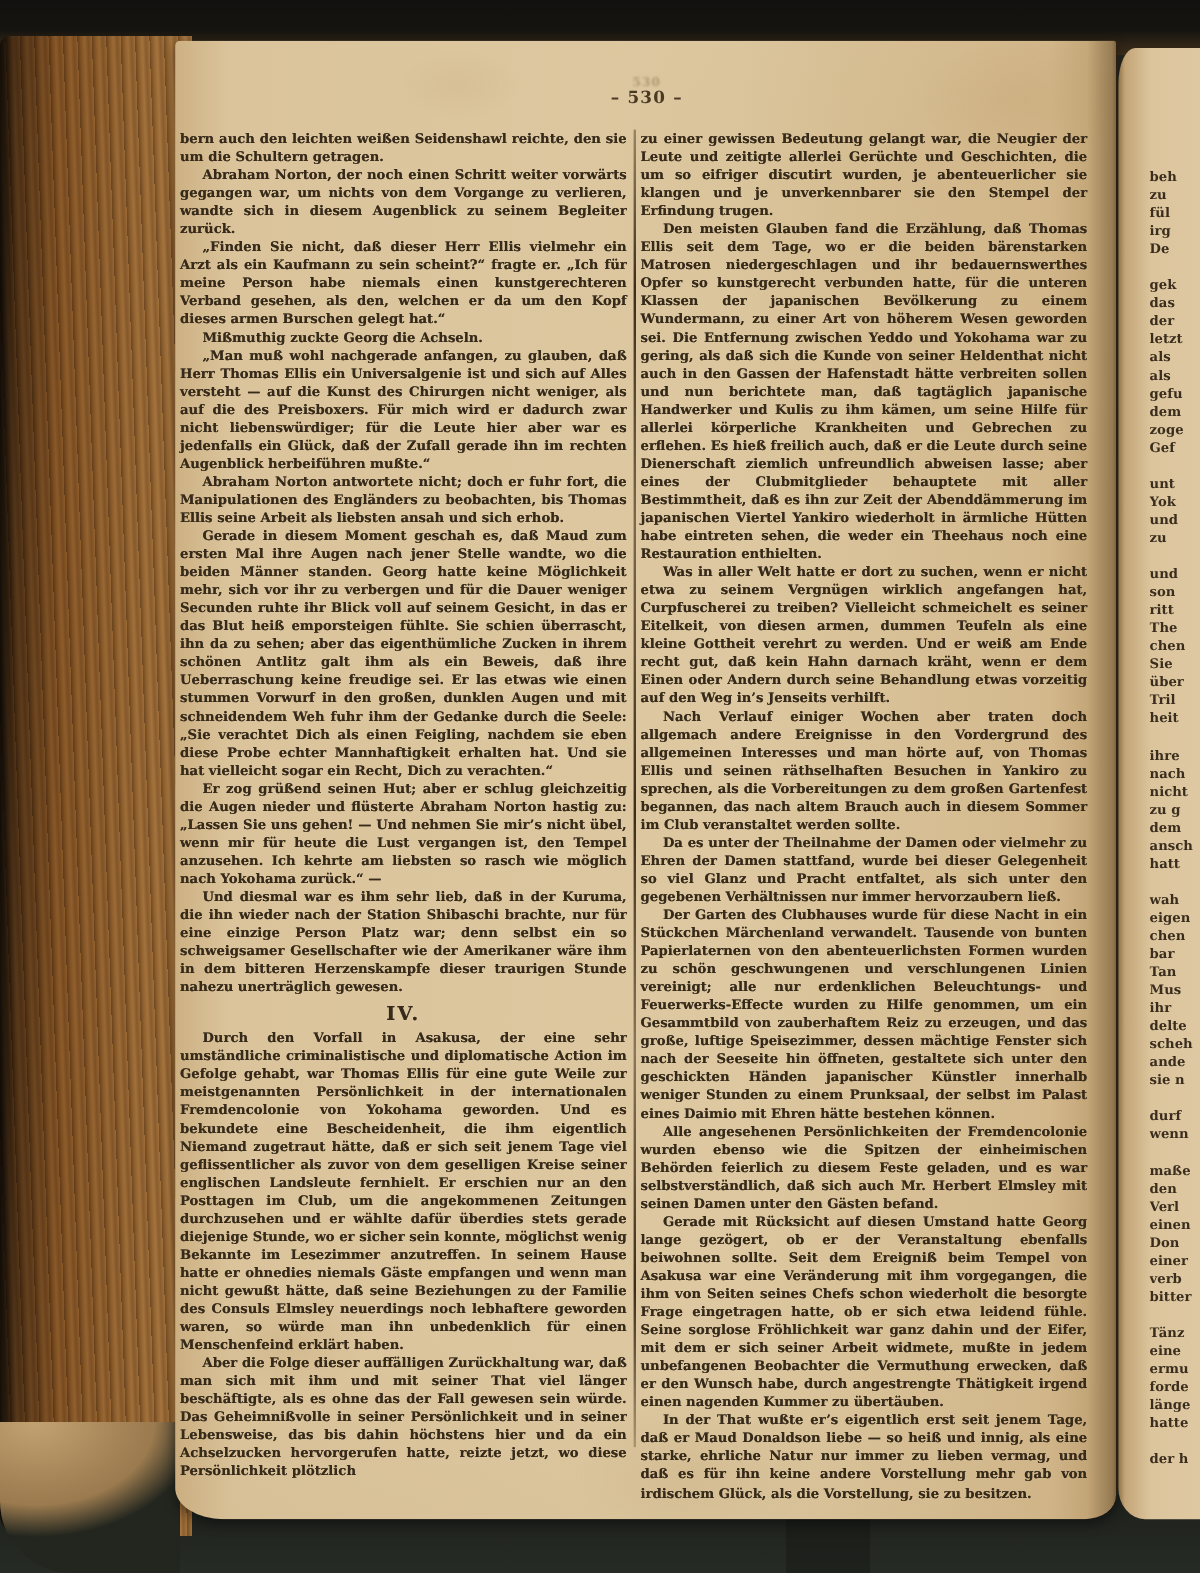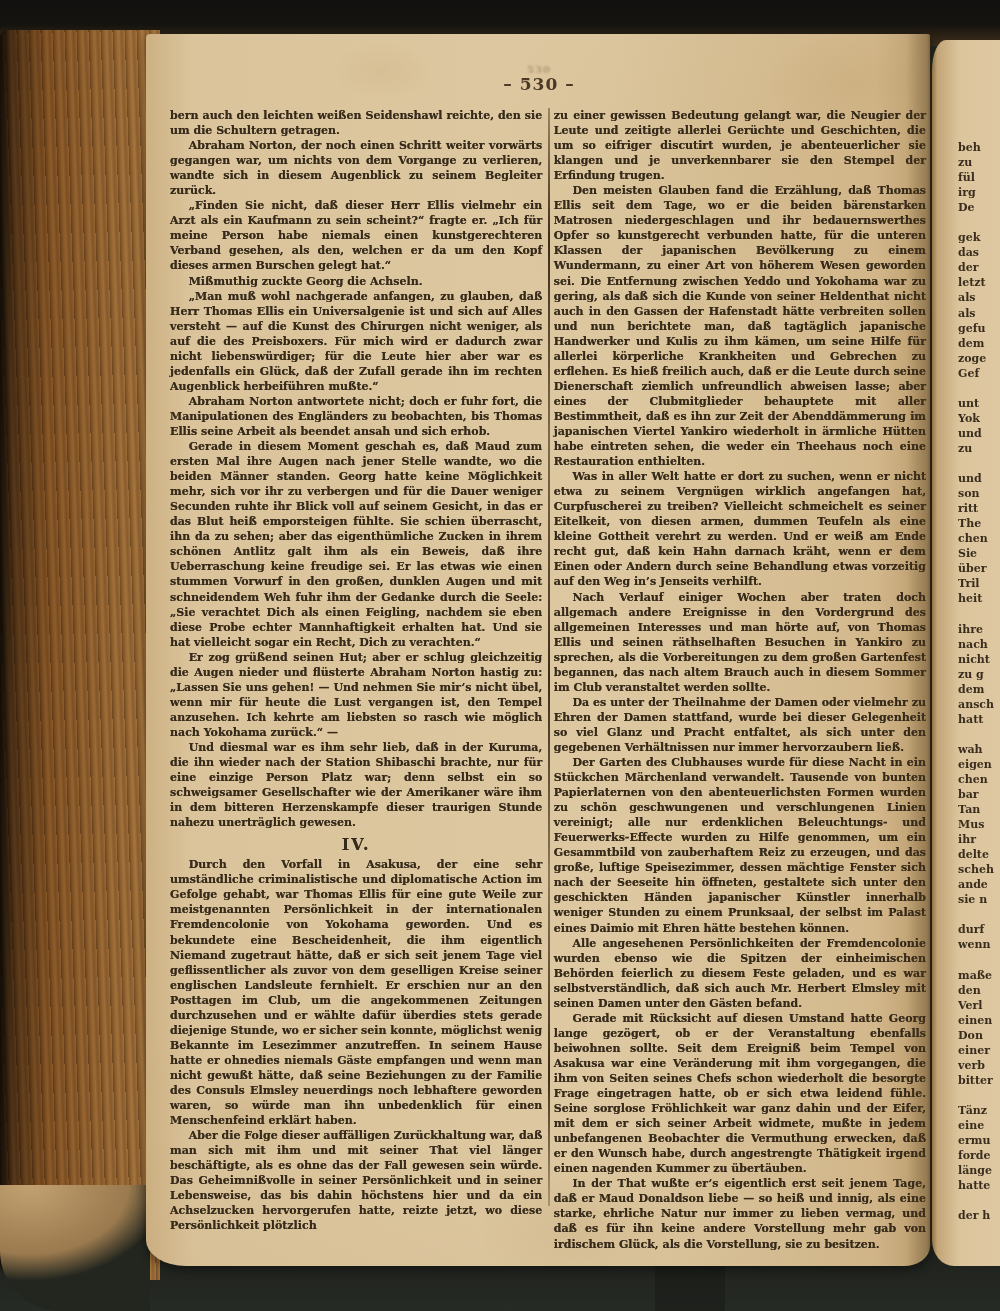--- a/index.html
+++ b/index.html
@@ -60,29 +60,29 @@
     padding-left:24px;
   }
   .next-page .fragments{
     position:absolute;left:26px;top:100px;width:44px;
     font-weight:700;font-size:11px;line-height:15.05px;color:#3a2d1d;
     white-space:nowrap;overflow:hidden;
   }
   
   .page-number-row{
     position:absolute;left:14px;top:40px;width:758px;text-align:center;
-    color:#4a3a24;font-weight:700;font-size:17px;letter-spacing:1px;
+    color:#4a3a24;font-weight:700;font-size:14px;letter-spacing:1px;
   }
   .page-number-ghost{
     position:absolute;left:14px;top:30px;width:758px;text-align:center;
     color:#8a744f;font-weight:700;font-size:10px;letter-spacing:1px;
     filter:blur(1px);opacity:.55;
   }
   .columns{
-    position:absolute;left:24px;top:74px;width:756px;height:1110px;
+    position:absolute;left:4px;top:74px;width:756px;height:1110px;
     display:flex;
   }
   .col{
     width:373px;
     font-weight:700;font-size:11px;line-height:15.05px;
     color:#362a1a;text-align:justify;
     text-shadow:0 0 .5px #2e2112aa;
     hyphens:auto;
   }
   .col p{margin:0;text-indent:1.7em;}
@@ -121,21 +121,21 @@
   <div class="age-overlay"></div>
   <div class="page-number-ghost">530</div>
   <div class="page-number-row">– 530 –</div>
   <div class="columns">
     <div class="col">
         <p class="cont">bern auch den leichten weißen Seidenshawl reichte, den sie um die Schultern getragen.</p>
         <p class="para">Abraham Norton, der noch einen Schritt weiter vorwärts gegangen war, um nichts von dem Vorgange zu verlieren, wandte sich in diesem Augenblick zu seinem Begleiter zurück.</p>
         <p class="para">„Finden Sie nicht, daß dieser Herr Ellis vielmehr ein Arzt als ein Kaufmann zu sein scheint?“ fragte er. „Ich für meine Person habe niemals einen kunstgerechteren Verband gesehen, als den, welchen er da um den Kopf dieses armen Burschen gelegt hat.“</p>
         <p class="para">Mißmuthig zuckte Georg die Achseln.</p>
         <p class="para">„Man muß wohl nachgerade anfangen, zu glauben, daß Herr Thomas Ellis ein Universalgenie ist und sich auf Alles versteht — auf die Kunst des Chirurgen nicht weniger, als auf die des Preisboxers. Für mich wird er dadurch zwar nicht liebenswürdiger; für die Leute hier aber war es jedenfalls ein Glück, daß der Zufall gerade ihn im rechten Augenblick herbeiführen mußte.“</p>
-        <p class="para">Abraham Norton antwortete nicht; doch er fuhr fort, die Manipulationen des Engländers zu beobachten, bis Thomas Ellis seine Arbeit als beendet ansah und sich erhob.</p>
+        <p class="para">Abraham Norton antwortete nicht; doch er fuhr fort, die Manipulationen des Engländers zu beobachten, bis Thomas Ellis seine Arbeit als liebsten ansah und sich erhob.</p>
         <p class="para">Gerade in diesem Moment geschah es, daß Maud zum ersten Mal ihre Augen nach jener Stelle wandte, wo die beiden Männer standen. Georg hatte keine Möglichkeit mehr, sich vor ihr zu verbergen und für die Dauer weniger Secunden ruhte ihr Blick voll auf seinem Gesicht, in das er das Blut heiß emporsteigen fühlte. Sie schien überrascht, ihn da zu sehen; aber das eigenthümliche Zucken in ihrem schönen Antlitz galt ihm als ein Beweis, daß ihre Ueberraschung keine freudige sei. Er las etwas wie einen stummen Vorwurf in den großen, dunklen Augen und mit schneidendem Weh fuhr ihm der Gedanke durch die Seele: „Sie verachtet Dich als einen Feigling, nachdem sie eben diese Probe echter Mannhaftigkeit erhalten hat. Und sie hat vielleicht sogar ein Recht, Dich zu verachten.“</p>
         <p class="para">Er zog grüßend seinen Hut; aber er schlug gleichzeitig die Augen nieder und flüsterte Abraham Norton hastig zu: „Lassen Sie uns gehen! — Und nehmen Sie mir’s nicht übel, wenn mir für heute die Lust vergangen ist, den Tempel anzusehen. Ich kehrte am liebsten so rasch wie möglich nach Yokohama zurück.“ —</p>
         <p class="para">Und diesmal war es ihm sehr lieb, daß in der Kuruma, die ihn wieder nach der Station Shibaschi brachte, nur für eine einzige Person Platz war; denn selbst ein so schweigsamer Gesellschafter wie der Amerikaner wäre ihm in dem bitteren Herzenskampfe dieser traurigen Stunde nahezu unerträglich gewesen.</p>
         <p class="heading">IV.</p>
         <p class="para">Durch den Vorfall in Asakusa, der eine sehr umständliche criminalistische und diplomatische Action im Gefolge gehabt, war Thomas Ellis für eine gute Weile zur meistgenannten Persönlichkeit in der internationalen Fremdencolonie von Yokohama geworden. Und es bekundete eine Bescheidenheit, die ihm eigentlich Niemand zugetraut hätte, daß er sich seit jenem Tage viel geflissentlicher als zuvor von dem geselligen Kreise seiner englischen Landsleute fernhielt. Er erschien nur an den Posttagen im Club, um die angekommenen Zeitungen durchzusehen und er wählte dafür überdies stets gerade diejenige Stunde, wo er sicher sein konnte, möglichst wenig Bekannte im Lesezimmer anzutreffen. In seinem Hause hatte er ohnedies niemals Gäste empfangen und wenn man nicht gewußt hätte, daß seine Beziehungen zu der Familie des Consuls Elmsley neuerdings noch lebhaftere geworden waren, so würde man ihn unbedenklich für einen Menschenfeind erklärt haben.</p>
         <p class="para">Aber die Folge dieser auffälligen Zurückhaltung war, daß man sich mit ihm und mit seiner That viel länger beschäftigte, als es ohne das der Fall gewesen sein würde. Das Geheimnißvolle in seiner Persönlichkeit und in seiner Lebensweise, das bis dahin höchstens hier und da ein Achselzucken hervorgerufen hatte, reizte jetzt, wo diese Persönlichkeit plötzlich</p>
       </div>
     <div class="divider"></div>
     <div class="col">
         <p class="cont">zu einer gewissen Bedeutung gelangt war, die Neugier der Leute und zeitigte allerlei Gerüchte und Geschichten, die um so eifriger discutirt wurden, je abenteuerlicher sie klangen und je unverkennbarer sie den Stempel der Erfindung trugen.</p>

